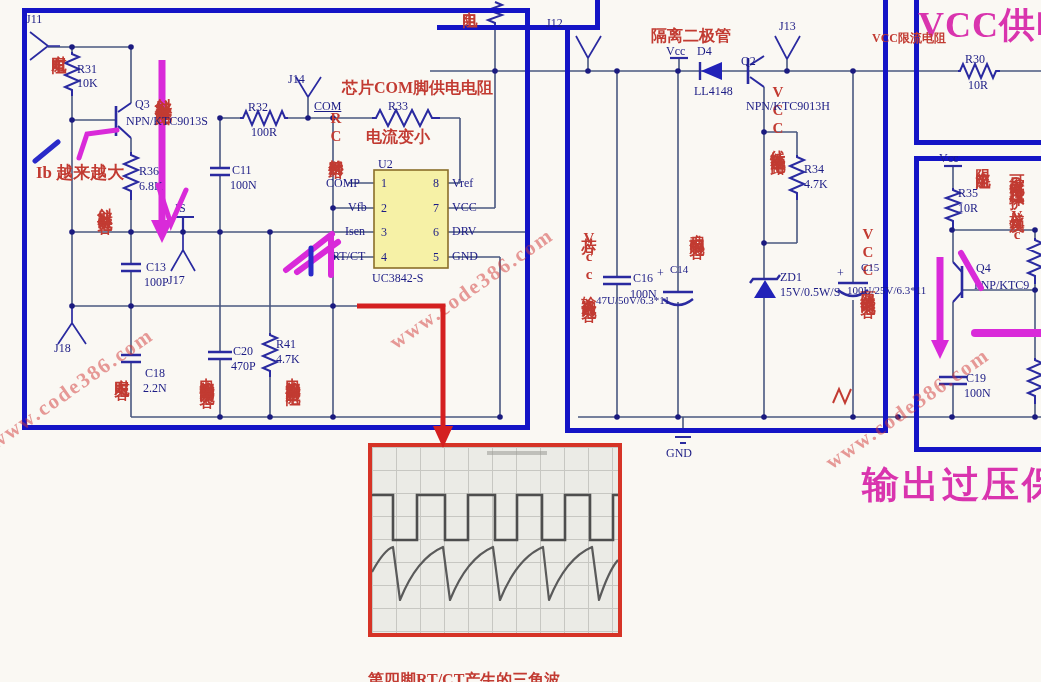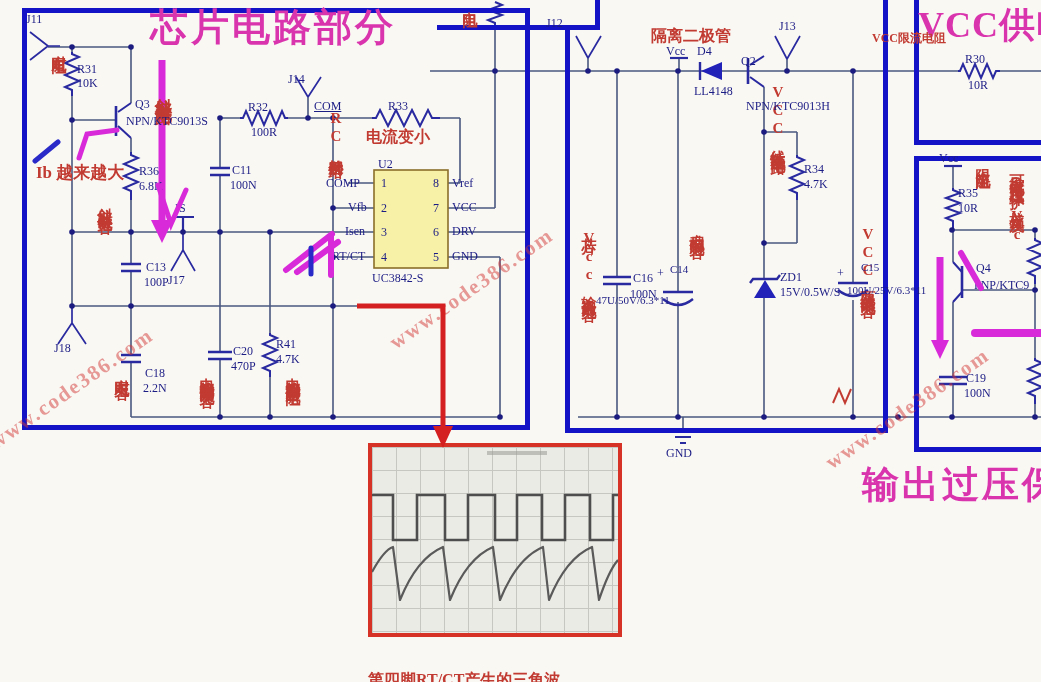--- a/index.html
+++ b/index.html
@@ -175,21 +175,20 @@
 
   <div class="box" style="left:22px;top:8px;width:508px;height:422px;"></div>
   <div class="bb" style="left:437px;top:25px;width:163px;height:5px;"></div>
   <div class="bb" style="left:595px;top:0px;width:5px;height:30px;"></div>
   <div class="box" style="left:565px;top:28px;width:323px;height:405px;border-top:none;"></div>
   <div class="bb" style="left:883px;top:0px;width:5px;height:28px;"></div>
   <div class="bb" style="left:914px;top:0px;width:5px;height:143px;"></div>
   <div class="bb" style="left:914px;top:140px;width:127px;height:5px;"></div>
   <div class="box" style="left:914px;top:156px;width:132px;height:296px;"></div>
 
-  <div class="title" style="left:150px;top:2px;">芯片电路部分</div>
   <div class="title" style="left:918px;top:1px;font-size:36px;letter-spacing:1px;">VCC供电</div>
   <div class="title" style="left:862px;top:460px;font-size:37px;">输出过压保护</div>
 
   <div class="wm" style="left:-8px;top:432px;">www.code386.com</div>
   <div class="wm" style="left:392px;top:332px;">www.code386.com</div>
   <div class="wm" style="left:828px;top:452px;">www.code386.com</div>
 
   <div class="vred" style="left:49px;top:42px;">定时电阻</div>
   <div class="vred" style="left:152px;top:84px;font-size:17px;">斜坡补偿电路</div>
   <div class="vred" style="left:95px;top:196px;">斜坡补偿电容</div>
@@ -198,20 +197,21 @@
   <div class="vred" style="left:197px;top:366px;">电流检测消噪电容</div>
   <div class="vred" style="left:283px;top:366px;">电流检测分压电阻</div>
   <div class="vred" style="left:460px;top:0px;">电阻</div>
   <div class="vred" style="left:579px;top:226px;">芯片Vcc输入瓷片电容</div>
   <div class="vred" style="left:687px;top:221px;">启动电解电容</div>
   <div class="vred" style="left:768px;top:84px;">VCC线性稳压电路</div>
   <div class="vred" style="left:858px;top:226px;">VCC两级储能电容</div>
   <div class="vred" style="left:973px;top:157px;">限流电阻</div>
   <div class="vred" style="left:1007px;top:163px;max-height:298px;overflow:hidden;">可控硅电路（过压保护，拉反锁及Vc</div>
 
+  <div class="red" style="left:342px;top:78px;">芯片COM脚供电电阻</div>
   <div class="red" style="left:366px;top:127px;">电流变小</div>
   <div class="red" style="left:36px;top:161px;font-size:17px;">Ib 越来越大</div>
   <div class="red" style="left:651px;top:26px;">隔离二极管</div>
   <div class="red" style="left:872px;top:30px;font-size:12px;">VCC限流电阻</div>
   <div class="red" style="left:368px;top:670px;">第四脚RT/CT产生的三角波</div>
 
   <div class="lbl" style="left:26px;top:12px;">J11</div>
   <div class="lbl" style="left:77px;top:62px;">R31</div>
   <div class="lbl" style="left:77px;top:76px;">10K</div>
   <div class="lbl" style="left:135px;top:97px;">Q3</div>

